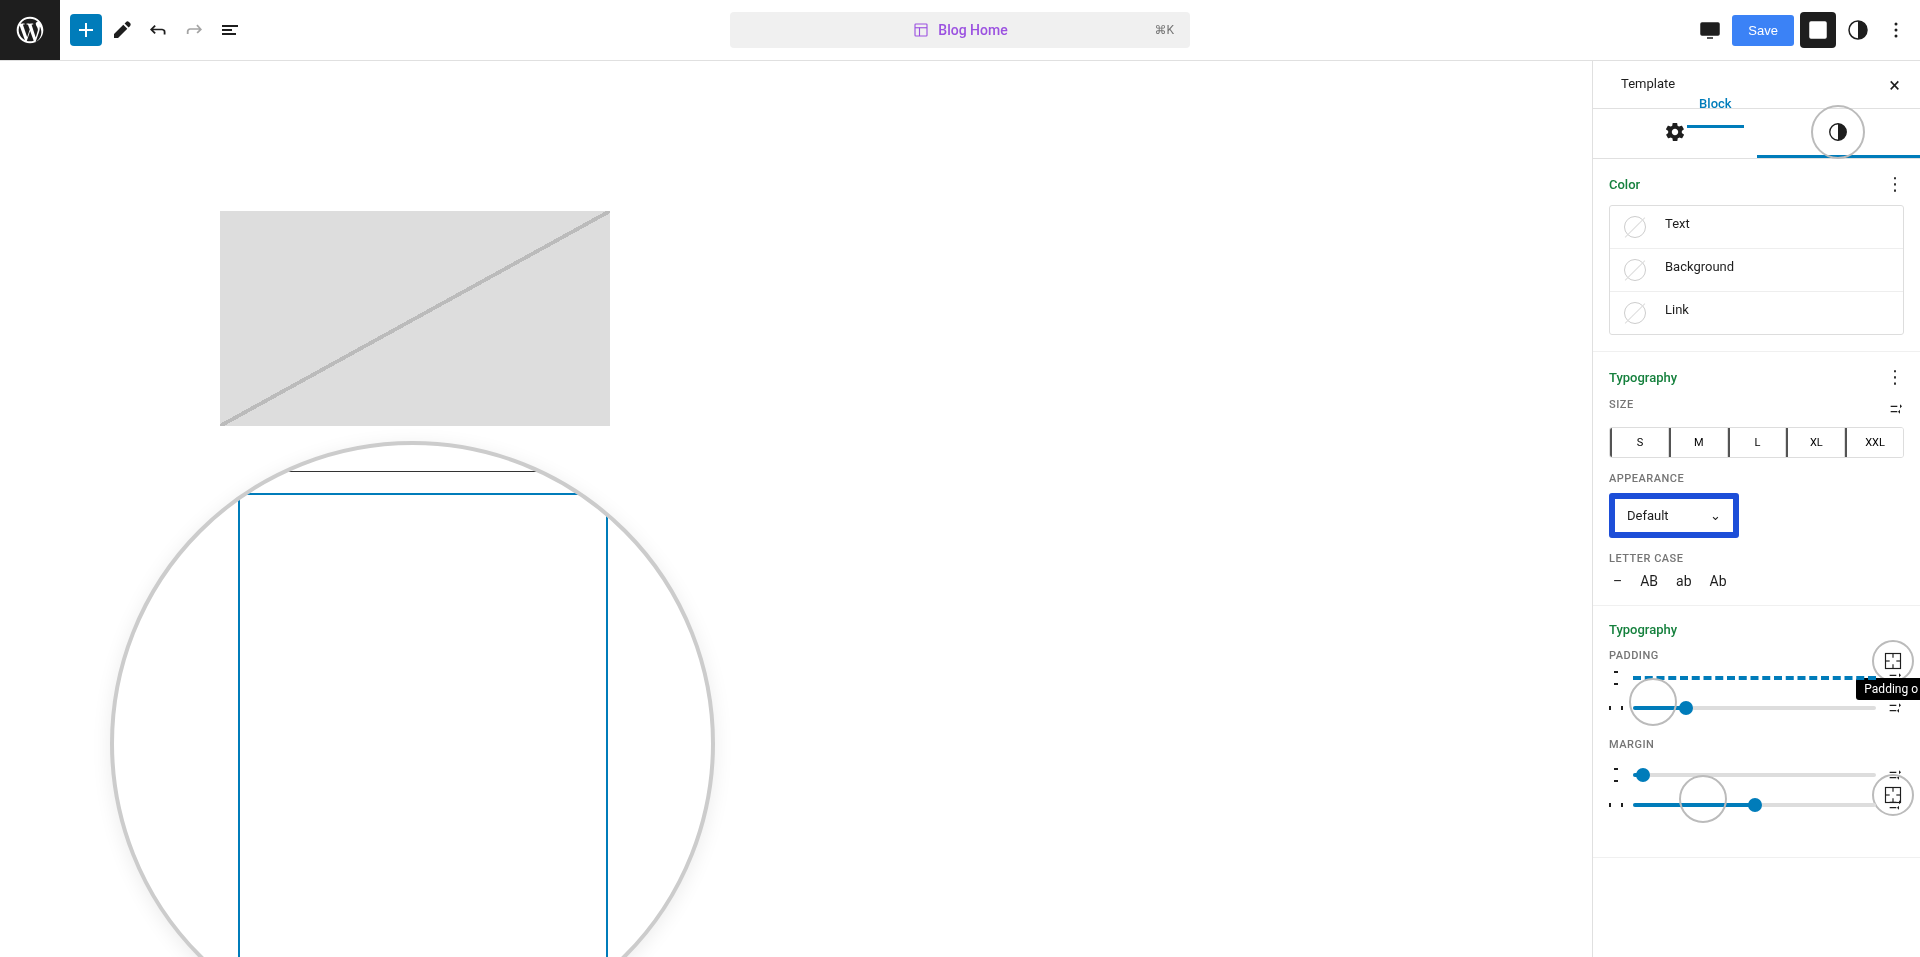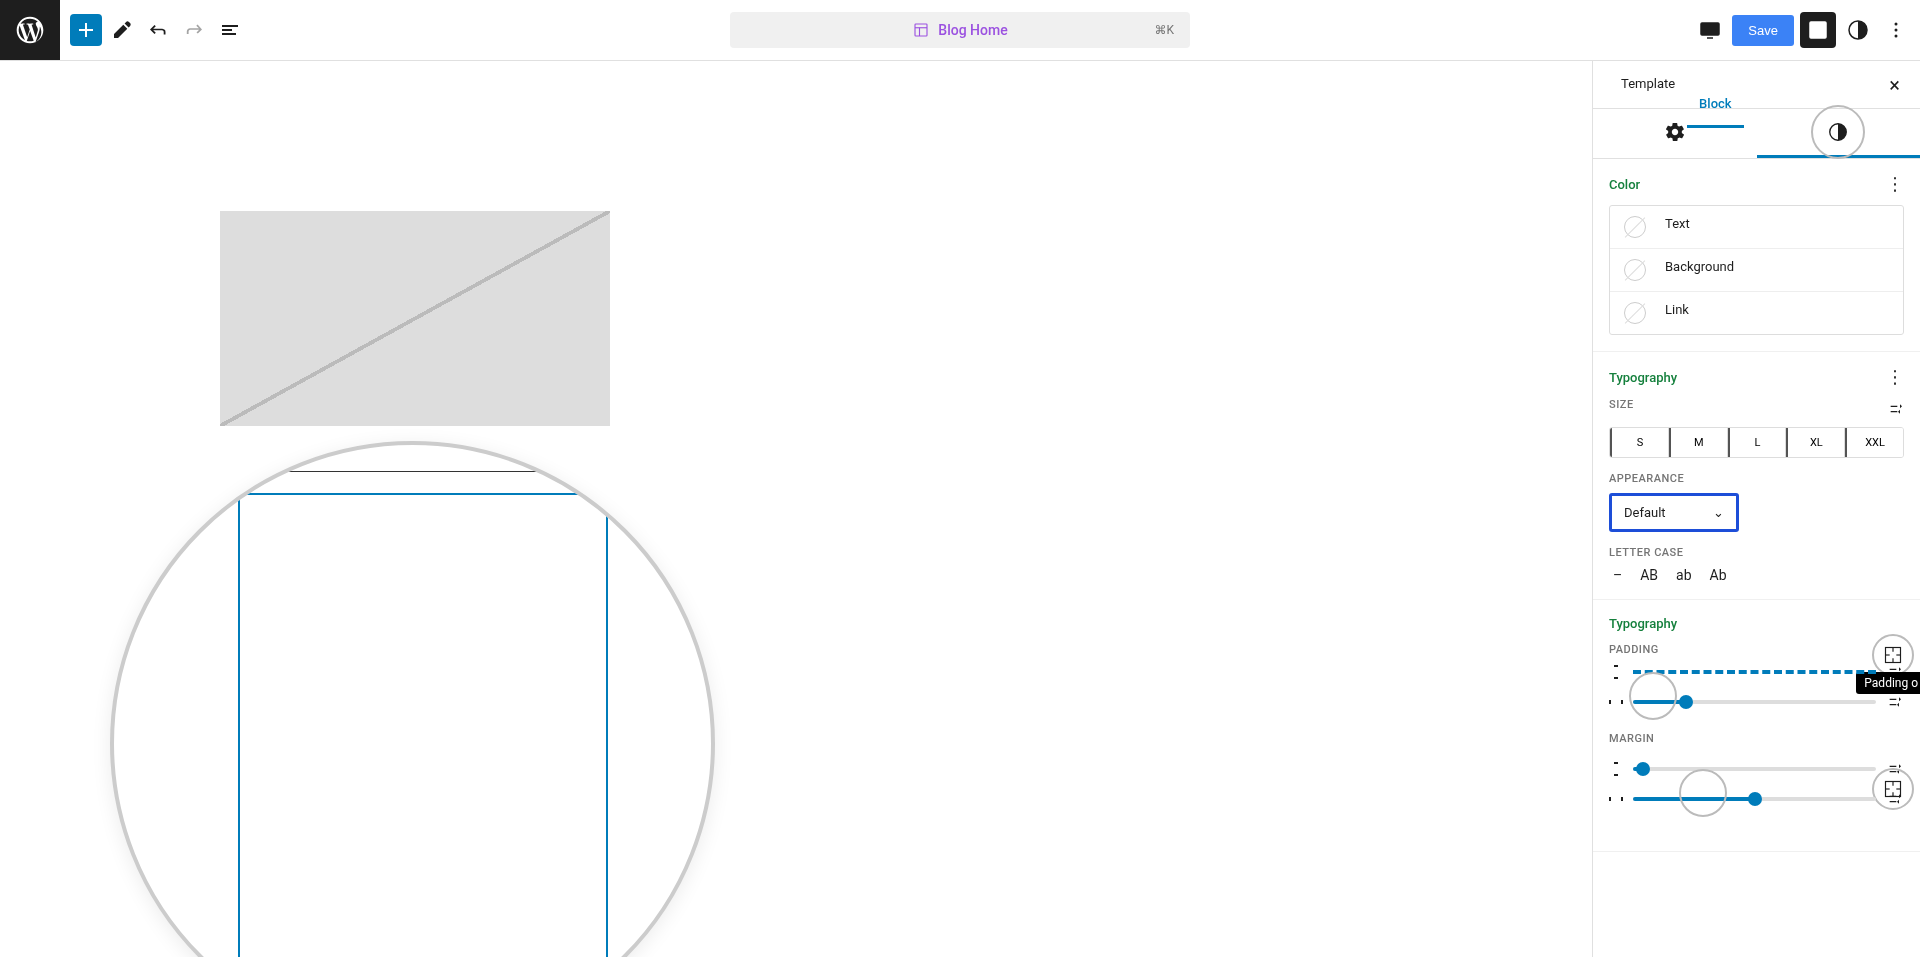--- a/index.html
+++ b/index.html
@@ -64,21 +64,21 @@
     .color-swatch { width: 22px; height: 22px; border-radius: 50%; border: 1px solid #ccc; background: #fff; position: relative; }
     .color-swatch::before { content: ""; position: absolute; width: 140%; height: 1px; background: #ddd; top: 50%; left: -20%; transform: rotate(-45deg); }
     
     .label-small { font-size: 11px; font-weight: 500; color: #757575; letter-spacing: 0.5px; margin-bottom: 8px; }
     .label-row { display: flex; justify-content: space-between; align-items: center; margin-bottom: 8px;}
     
     .size-buttons { display: flex; border: 1px solid #ddd; border-radius: 3px; overflow: hidden; }
     .size-btn { flex: 1; padding: 8px 0; text-align: center; font-size: 11px; cursor: pointer; border-right: 1px solid #ddd; background: #fff; border-top:none; border-bottom:none; font-family: inherit;}
     .size-btn:last-child { border-right: none; }
     
-    .select-box { border: 3px solid #1d4ed8; border-radius: 3px; padding: 9px 12px; font-size: 13px; display: flex; justify-content: space-between; align-items: center; width: 130px; cursor: pointer; margin-bottom: 14px;}
+    .select-box { border: 6px solid #1d4ed8; border-radius: 3px; padding: 9px 12px; font-size: 13px; display: flex; justify-content: space-between; align-items: center; width: 130px; cursor: pointer; margin-bottom: 14px;}
     
     .letter-case { display: flex; gap: 18px; font-size: 14px; color: #1e1e1e; padding-left: 4px;}
     .letter-case span { cursor: pointer; }
     
     .dimension-row { display: flex; align-items: center; gap: 10px; margin-bottom: 14px; width: 100%;}
     .dimension-icon { width: 14px; flex-shrink: 0; display: flex; align-items: center; justify-content: center;}
     .dimension-row .slider { flex: 1; }
     .dimension-row .adjust-icon { width: 18px; flex-shrink: 0; cursor: pointer;}
     
     .slider { height: 4px; position: relative; flex: 1;}

